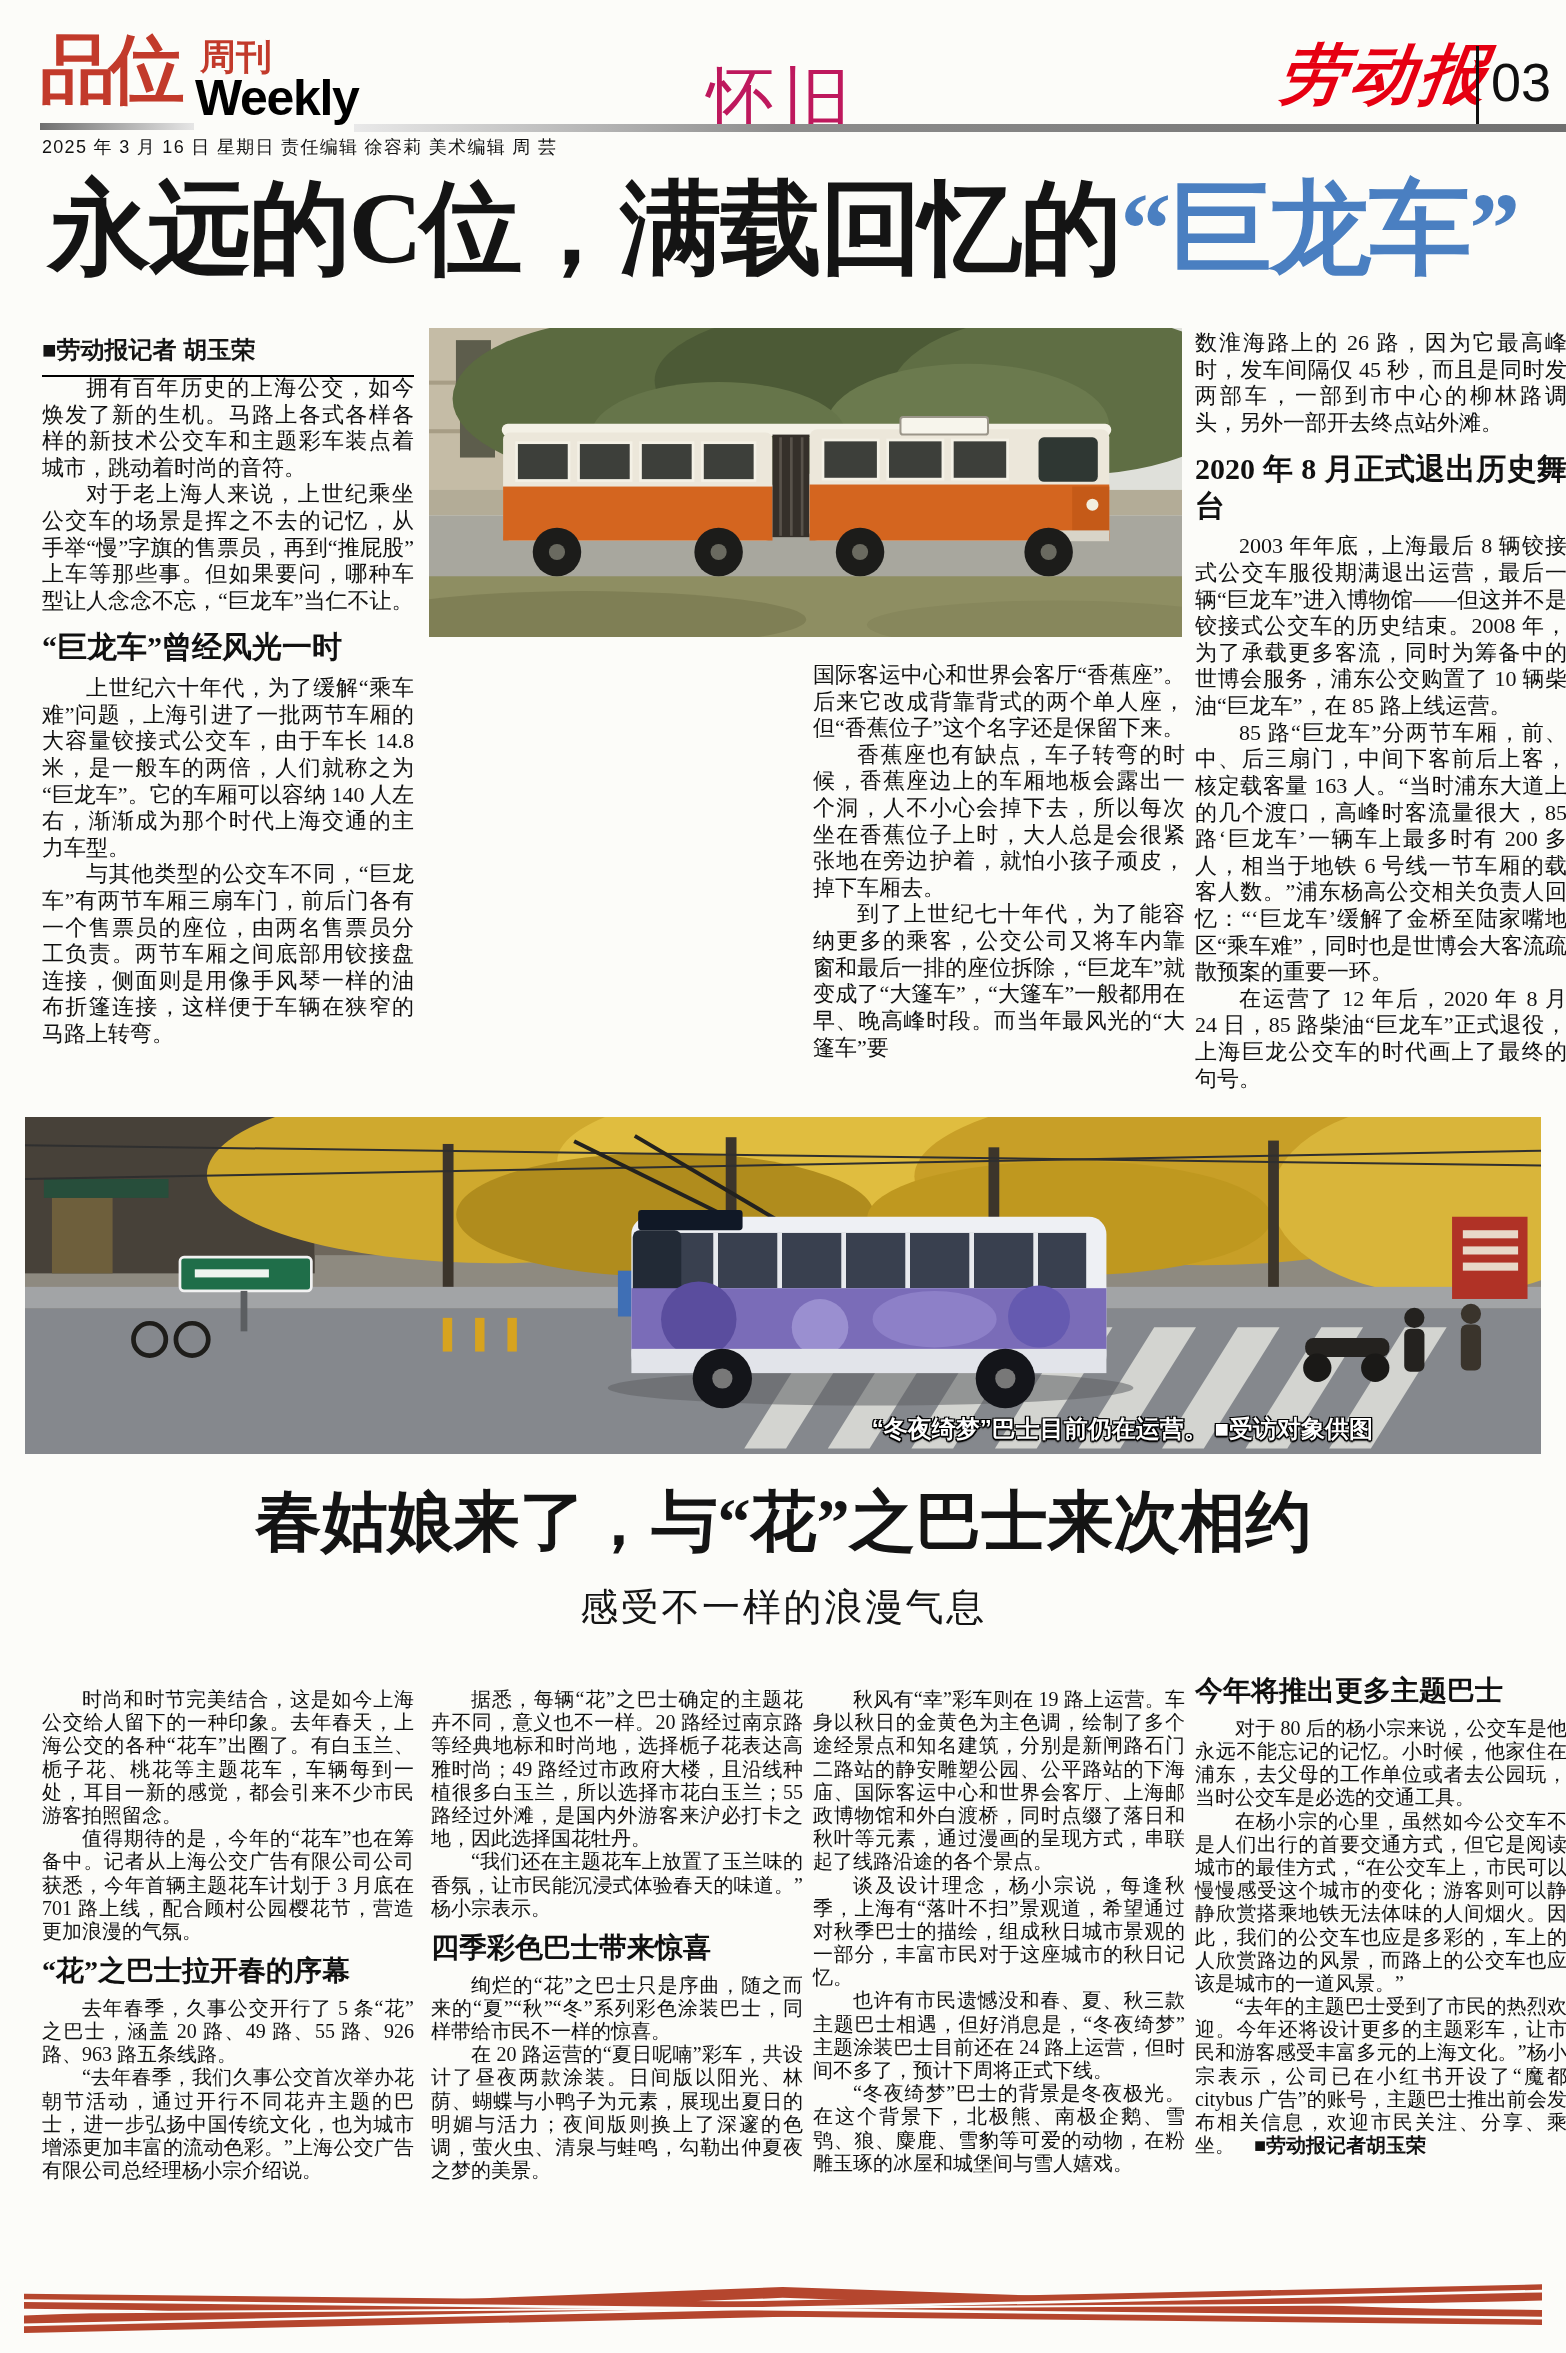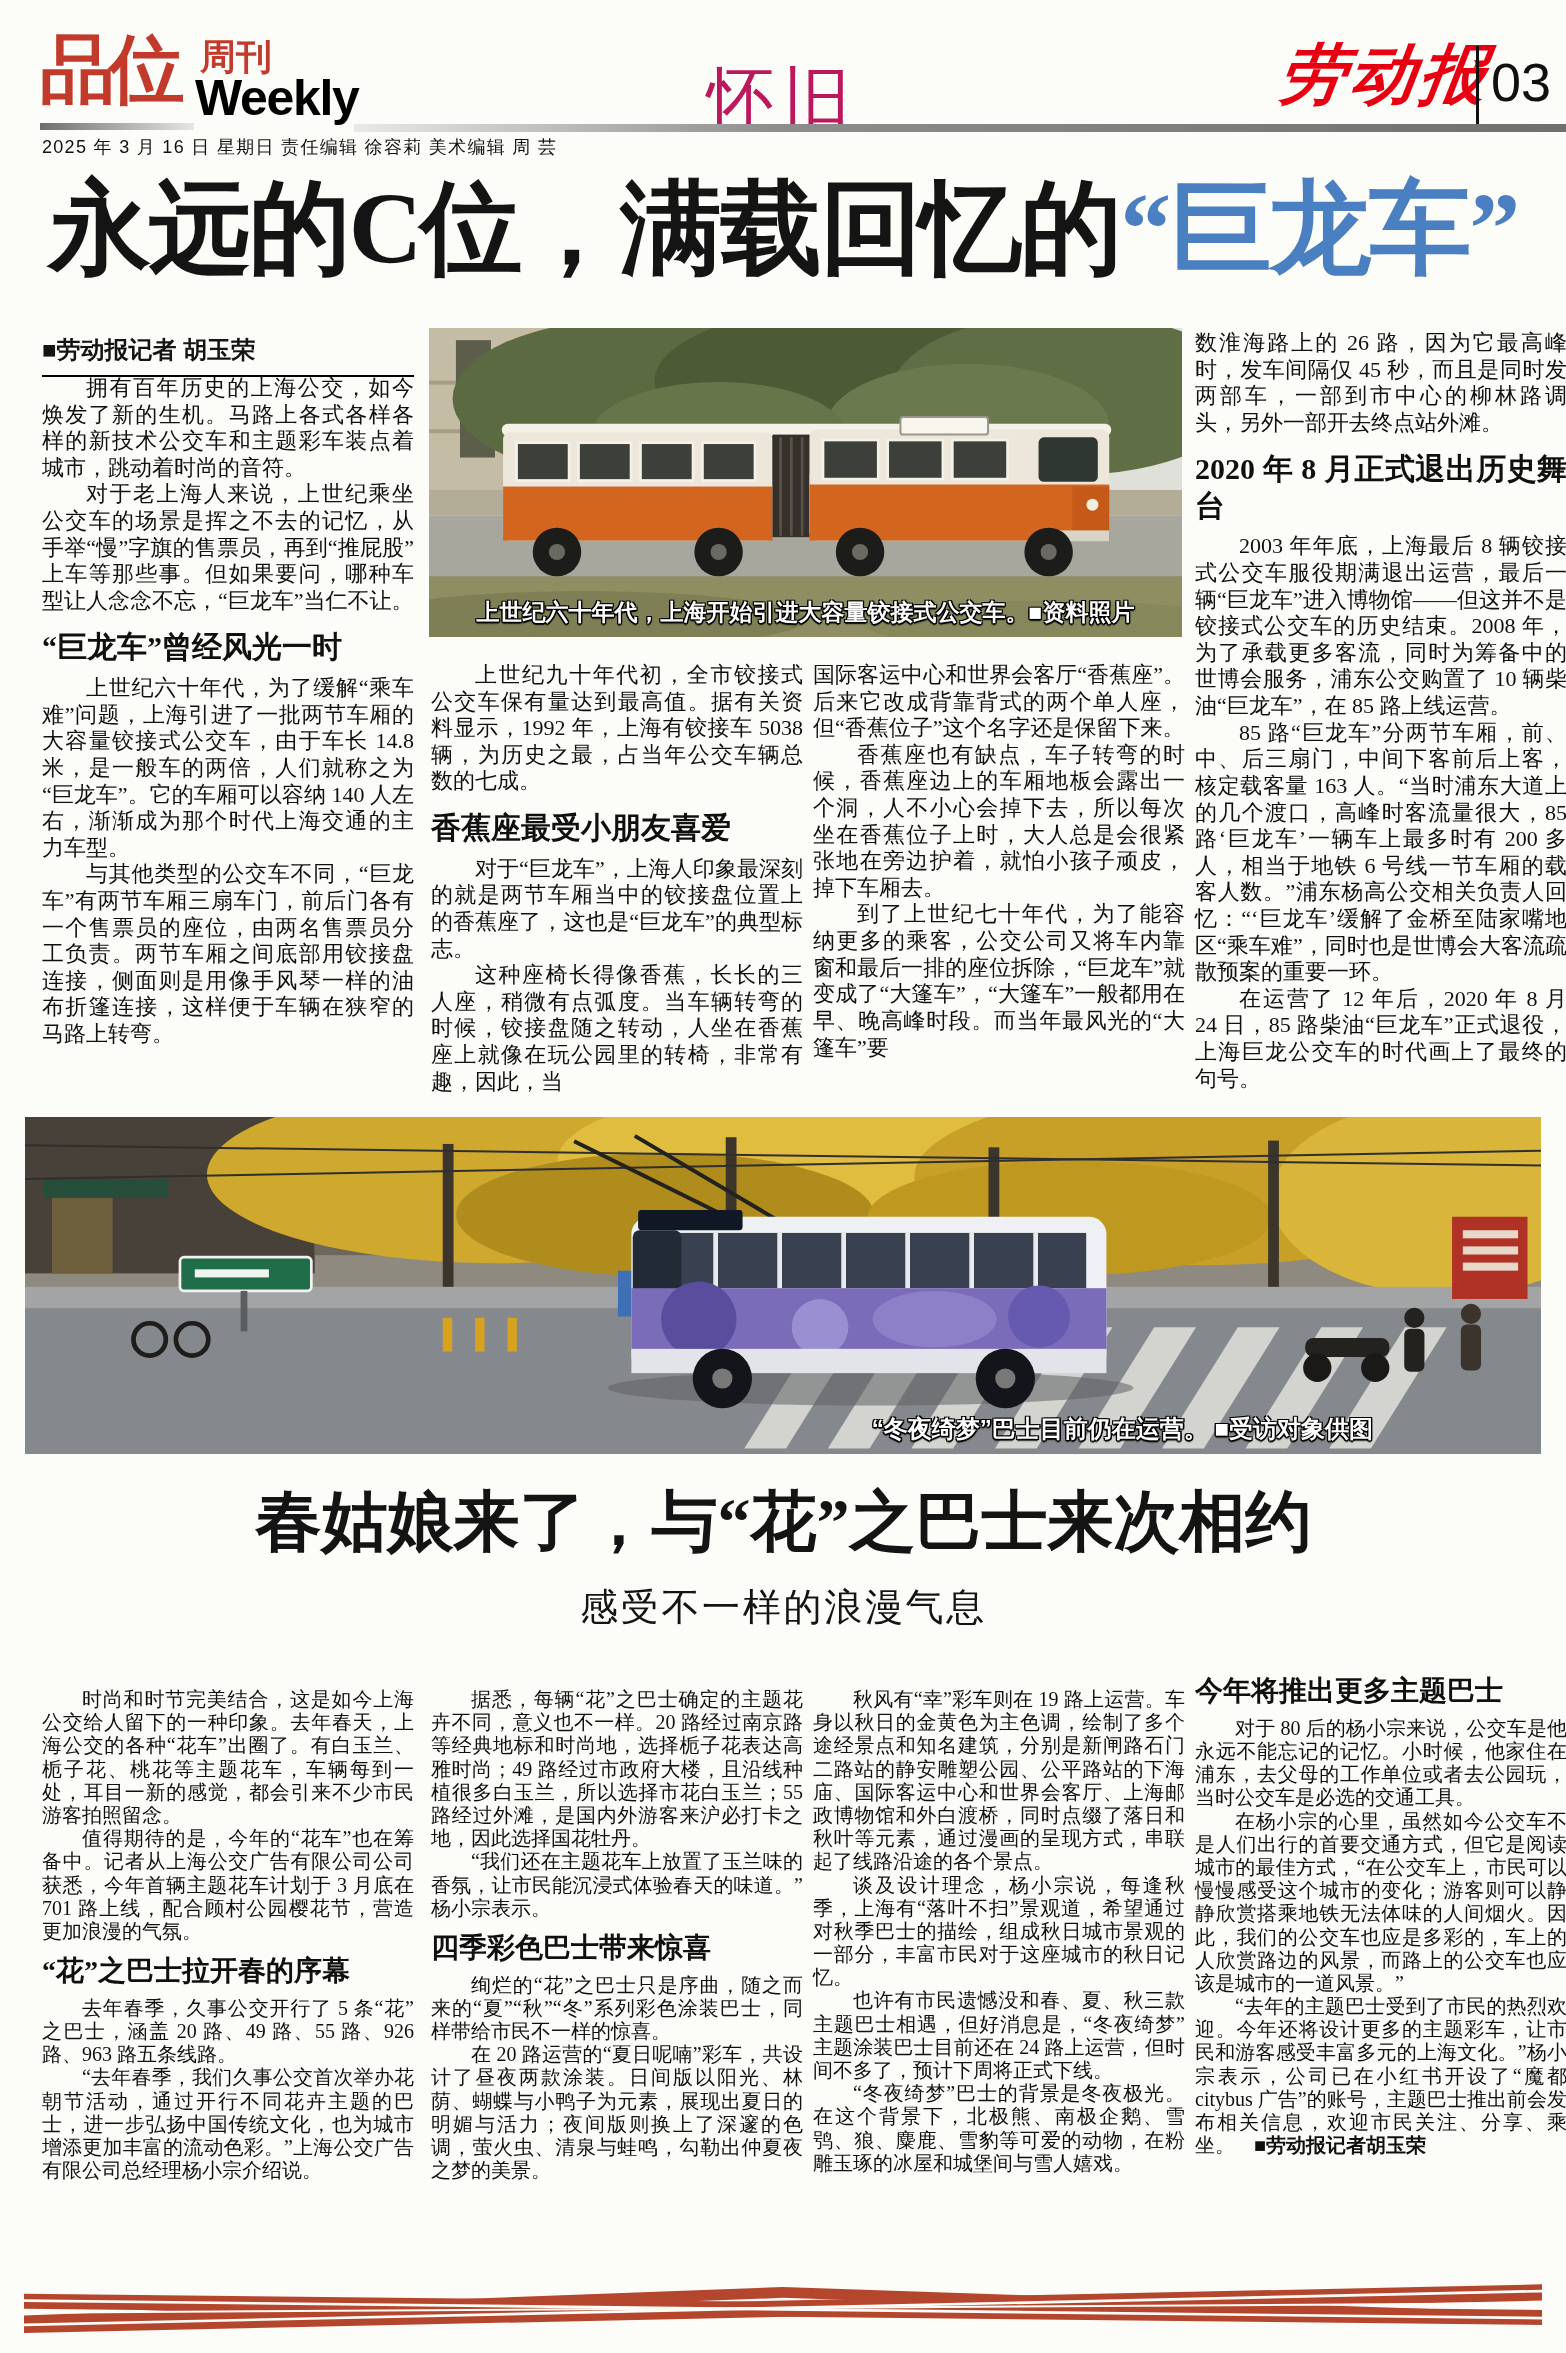--- a/index.html
+++ b/index.html
@@ -137,37 +137,30 @@
       <circle cx="985" cy="262" r="9" fill="#f2efdf"></circle>
       <circle cx="190" cy="332" r="36" fill="#1c1c1a"></circle>
         <circle cx="190" cy="332" r="12" fill="#6a6a60"></circle>
       <circle cx="430" cy="332" r="36" fill="#1c1c1a"></circle>
         <circle cx="430" cy="332" r="12" fill="#6a6a60"></circle>
       <circle cx="640" cy="332" r="36" fill="#1c1c1a"></circle>
         <circle cx="640" cy="332" r="12" fill="#6a6a60"></circle>
       <circle cx="920" cy="332" r="36" fill="#1c1c1a"></circle>
         <circle cx="920" cy="332" r="12" fill="#6a6a60"></circle>
     </svg>
-    <div class="photo-caption">上世纪六十年代，上海开始引进大容量铰接式公交车。■资料照片</div>
   </div>
 
   <div class="col colA1">
     <p>拥有百年历史的上海公交，如今焕发了新的生机。马路上各式各样各样的新技术公交车和主题彩车装点着城市，跳动着时尚的音符。</p>
     <p>对于老上海人来说，上世纪乘坐公交车的场景是挥之不去的记忆，从手举“慢”字旗的售票员，再到“推屁股”上车等那些事。但如果要问，哪种车型让人念念不忘，“巨龙车”当仁不让。</p>
     <h3>“巨龙车”曾经风光一时</h3>
     <p>上世纪六十年代，为了缓解“乘车难”问题，上海引进了一批两节车厢的大容量铰接式公交车，由于车长 14.8 米，是一般车的两倍，人们就称之为“巨龙车”。它的车厢可以容纳 140 人左右，渐渐成为那个时代上海交通的主力车型。</p>
     <p>与其他类型的公交车不同，“巨龙车”有两节车厢三扇车门，前后门各有一个售票员的座位，由两名售票员分工负责。两节车厢之间底部用铰接盘连接，侧面则是用像手风琴一样的油布折篷连接，这样便于车辆在狭窄的马路上转弯。</p>
   </div>
 
-  <div class="col colA2">
-    <p>上世纪九十年代初，全市铰接式公交车保有量达到最高值。据有关资料显示，1992 年，上海有铰接车 5038 辆，为历史之最，占当年公交车辆总数的七成。</p>
-    <h3>香蕉座最受小朋友喜爱</h3>
-    <p>对于“巨龙车”，上海人印象最深刻的就是两节车厢当中的铰接盘位置上的香蕉座了，这也是“巨龙车”的典型标志。</p>
-    <p>这种座椅长得像香蕉，长长的三人座，稍微有点弧度。当车辆转弯的时候，铰接盘随之转动，人坐在香蕉座上就像在玩公园里的转椅，非常有趣，因此，当</p>
-  </div>
 
   <div class="col colA3">
     <p class="cont">国际客运中心和世界会客厅“香蕉座”。后来它改成背靠背式的两个单人座，但“香蕉位子”这个名字还是保留下来。</p>
     <p>香蕉座也有缺点，车子转弯的时候，香蕉座边上的车厢地板会露出一个洞，人不小心会掉下去，所以每次坐在香蕉位子上时，大人总是会很紧张地在旁边护着，就怕小孩子顽皮，掉下车厢去。</p>
     <p>到了上世纪七十年代，为了能容纳更多的乘客，公交公司又将车内靠窗和最后一排的座位拆除，“巨龙车”就变成了“大篷车”，“大篷车”一般都用在早、晚高峰时段。而当年最风光的“大篷车”要</p>
   </div>
 
   <div class="col colA4">
     <p class="cont">数淮海路上的 26 路，因为它最高峰时，发车间隔仅 45 秒，而且是同时发两部车，一部到市中心的柳林路调头，另外一部开去终点站外滩。</p>
     <h3>2020 年 8 月正式退出历史舞台</h3>

